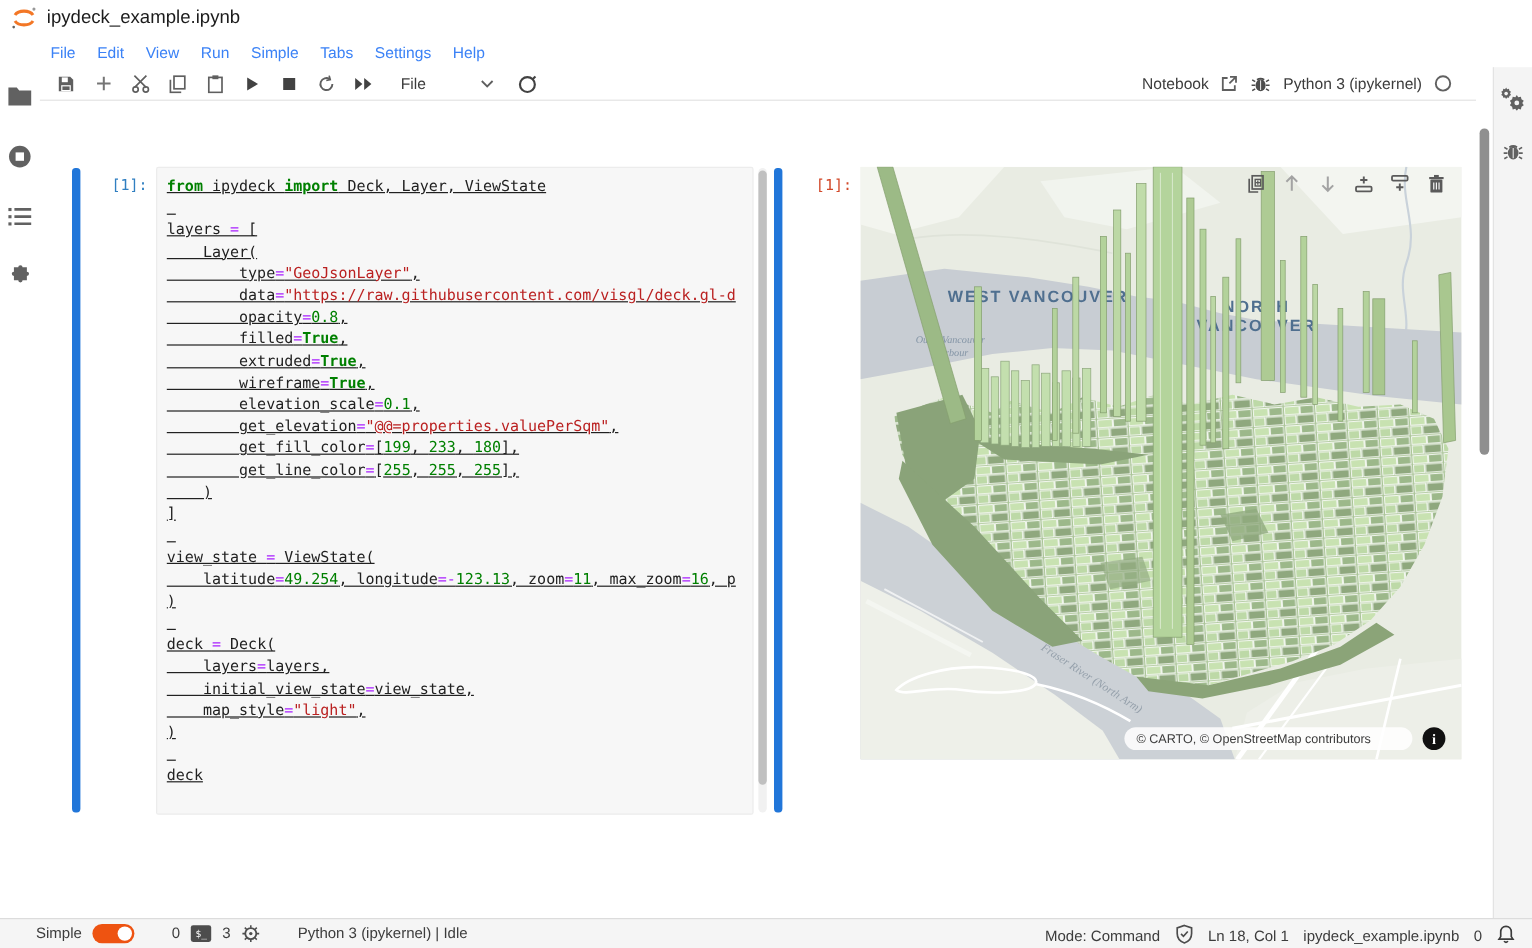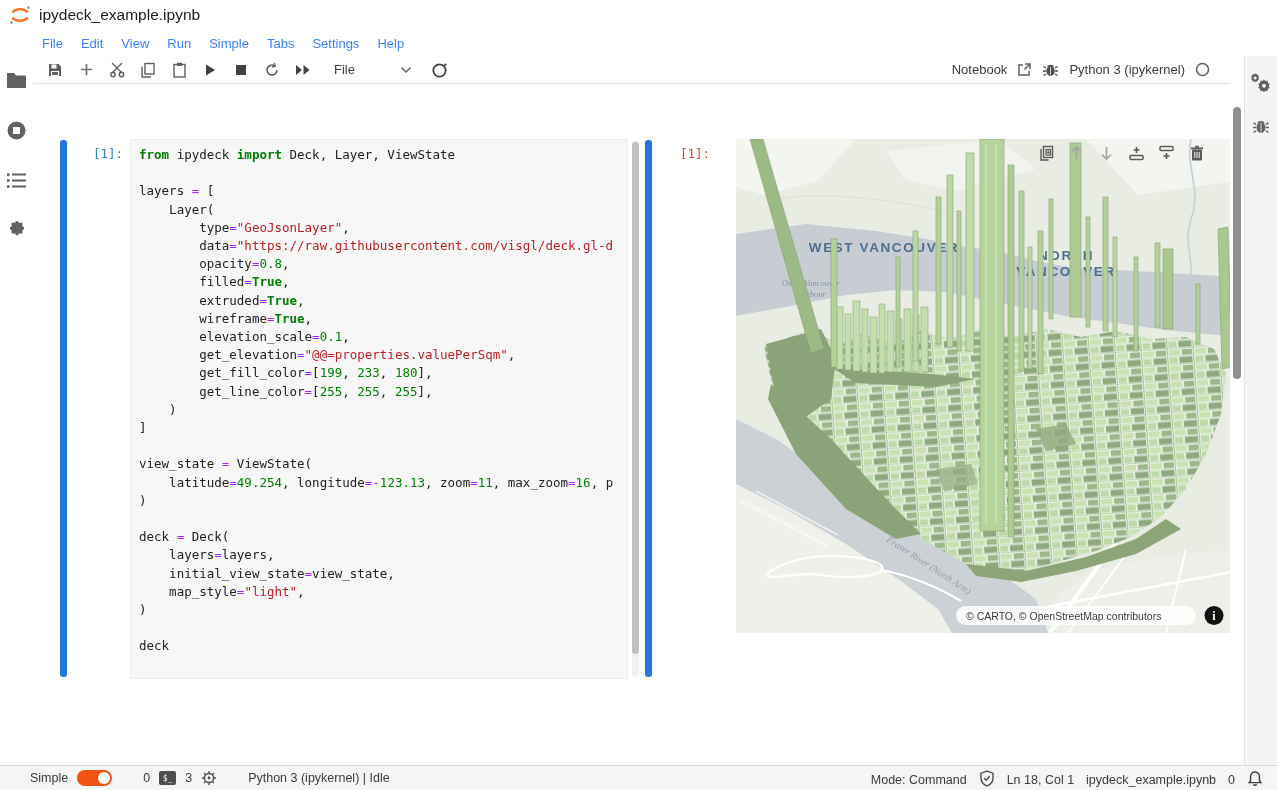--- a/index.html
+++ b/index.html
@@ -40,34 +40,34 @@
   
   .collapser { position:absolute; width:7px; height:537px; top:140px; background:#2176d9; border-radius:3px; }
   .collapser.in  { left:60px; }
   .collapser.out { left:645px; }
   .in-prompt  { position:absolute; left:56px; top:146px; width:67px; text-align:right;
                 font-family:"DejaVu Sans Mono",monospace; font-size:12.5px; color:#307fc1; }
   .out-prompt { position:absolute; left:650px; top:146px; width:60px; text-align:right;
                 font-family:"DejaVu Sans Mono",monospace; font-size:12.5px; color:#d2492a; }
   .editor { position:absolute; left:130px; top:139px; width:498px; height:540px;
             background:#f7f7f7; border:1px solid #ececec; border-radius:2px;
-            padding:6px 0 0 8px; overflow:hidden; }
+            padding:6px 0 0 8px; overflow:hidden;text-decoration:underline; }
   .code-line { font-family:"DejaVu Sans Mono",monospace; font-size:12.5px; line-height:18.2px;
                white-space:pre; color:#212121; }
   .tok-p { color:#212121; }
   .tok-k { color:#008000; font-weight:bold; }
   .tok-o { color:#AA22FF; }
   .tok-s { color:#BA2121; }
   .tok-n { color:#008000; }
   .editor-scrollbar { position:absolute; left:632px; top:140px; width:7px; height:537px;
                       background:#f1f1f1; border-radius:4px; }
   .editor-thumb { position:absolute; left:0; top:2px; width:7px; height:512px; background:#c0c0c0; border-radius:4px; }
 
   
-  .map-output { position:absolute; left:736px; top:139px; width:501px; height:596px; }
+  .map-output { position:absolute; left:717px; top:139px; width:501px; height:596px; }
   .map-toolbar { position:absolute; left:1038px; top:144px; display:flex; gap:13px; align-items:center; }
   .map-toolbar .mbtn { width:17px; height:17px; display:flex; align-items:center; justify-content:center; }
 
   
   .statusbar { position:absolute; left:0; right:0; bottom:0; height:25px; background:#f5f5f5;
                border-top:1px solid #dcdcdc; display:flex; align-items:center;
                font-size:12.5px; color:#3c3c3c; }
   .sb-left  { display:flex; align-items:center; margin-left:30px; gap:9px; }
   .sb-right { display:flex; align-items:flex-end; margin-left:auto; margin-right:14px; gap:12px; }
   .toggle { width:35px; height:16px; border-radius:9px; background:#ee5311; position:relative; }

